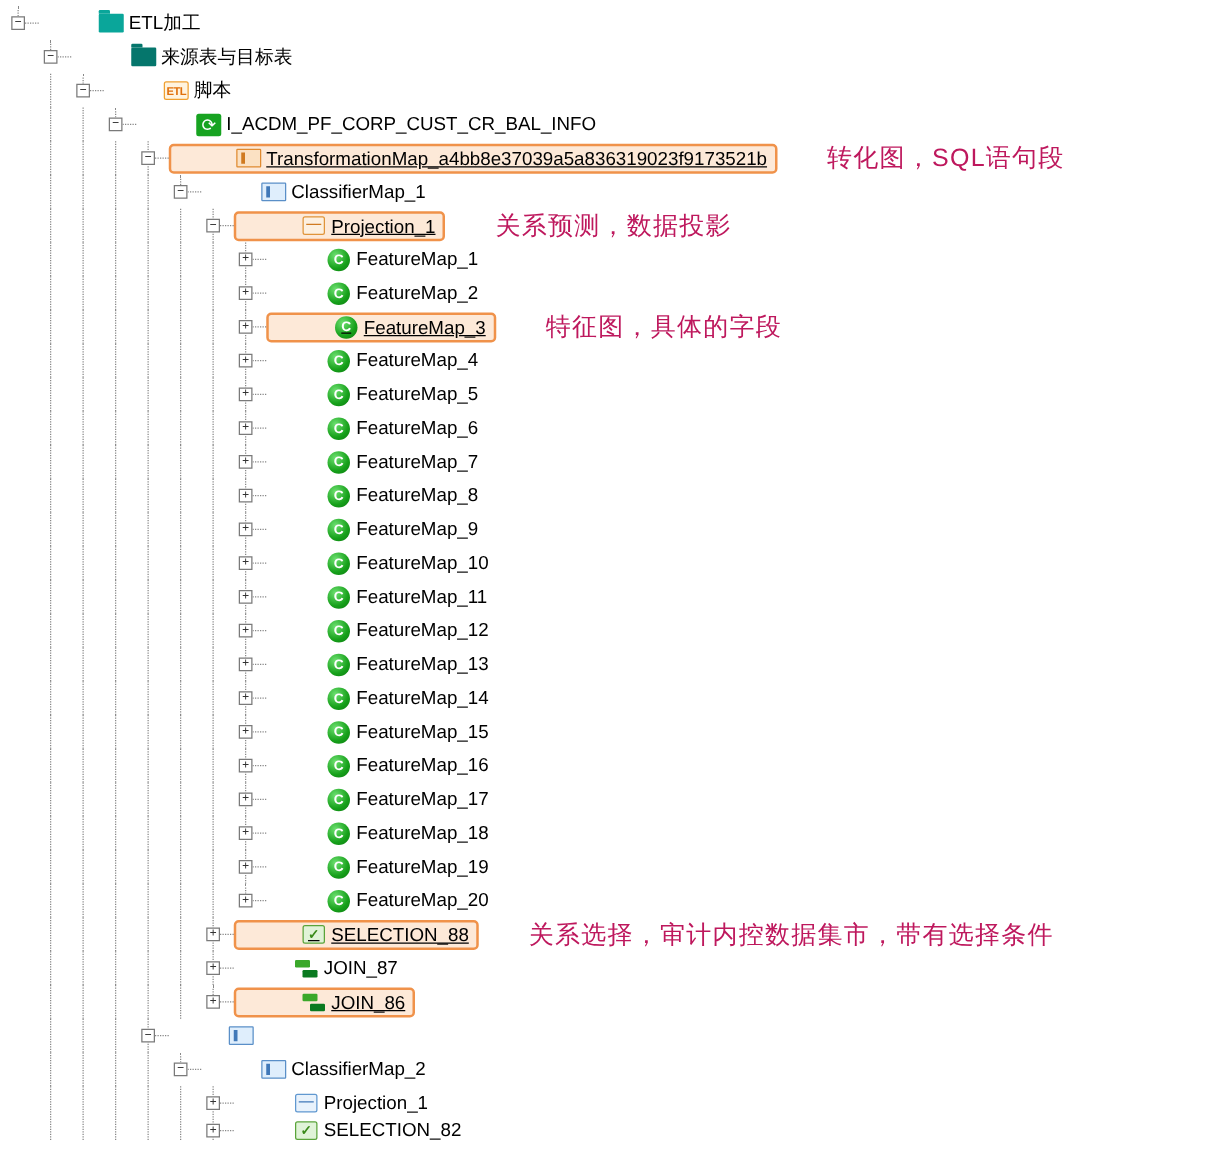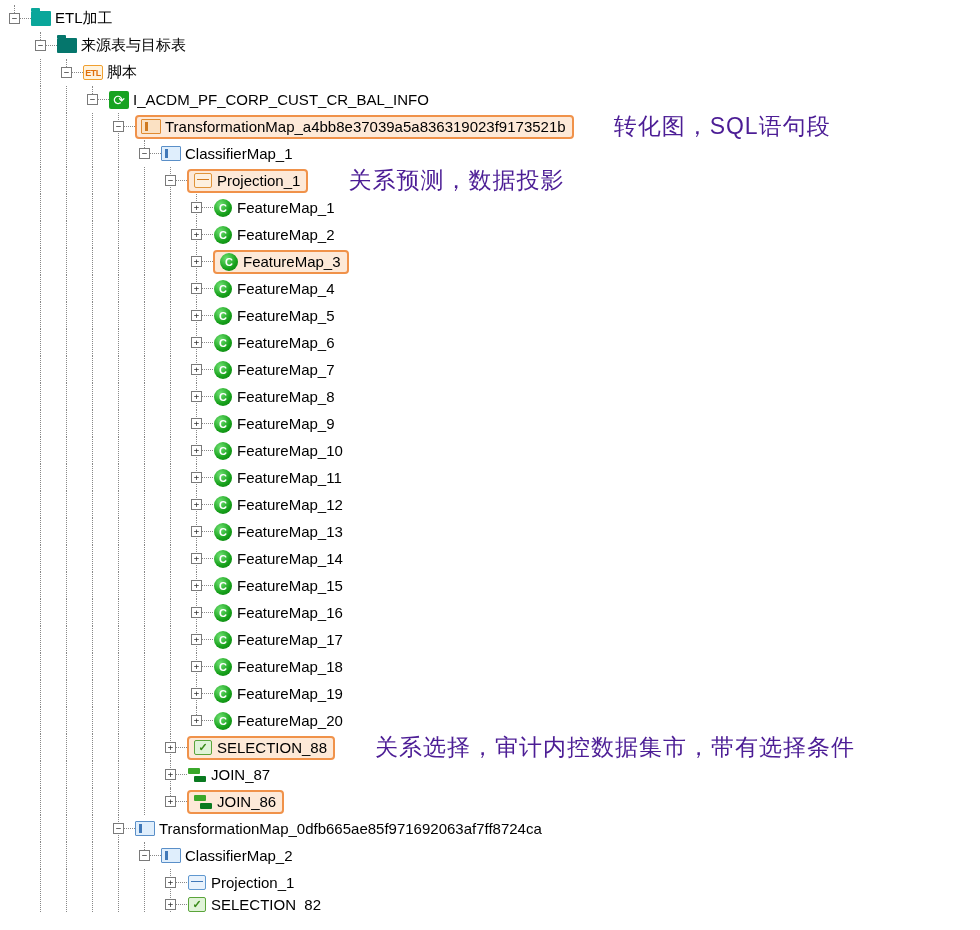--- a/index.html
+++ b/index.html
@@ -84,20 +84,21 @@
     z-index: 2;
   }
   .icon {
     width: 20px;
     height: 18px;
     display: inline-flex;
     align-items: center;
     justify-content: center;
     margin-right: 2px;
     flex-shrink: 0;
+    margin-left: 48px;
   }
   .folder-tl { width:20px; height:15px; background:#0aa69a; border-radius:1px; position:relative; }
   .folder-tl::before{content:"";position:absolute;top:-3px;left:0;width:9px;height:3px;background:#0aa69a;border-radius:1px 1px 0 0;}
   .folder-dk { width:20px; height:15px; background:#05766c; border-radius:1px; position:relative; }
   .folder-dk::before{content:"";position:absolute;top:-3px;left:0;width:9px;height:3px;background:#05766c;border-radius:1px 1px 0 0;}
   .etl-badge{width:20px;height:15px;background:#fff3de;border:1px solid #f0a030;border-radius:2px;font-size:9px;font-weight:bold;color:#e0700c;display:flex;align-items:center;justify-content:center;letter-spacing:-0.5px;}
   .refresh{width:20px;height:18px;background:#17a321;border-radius:2px;color:#fff;font-size:14px;display:flex;align-items:center;justify-content:center;}
   .map-orange{width:20px;height:15px;background:#fbe1c3;border:1px solid #e08a30;border-radius:1px;position:relative;}
   .map-orange::after{content:"";position:absolute;left:3px;top:2px;width:3px;height:9px;background:#d07a20;}
   .map-blue{width:20px;height:15px;background:#dfeefc;border:1px solid #5a8fc8;border-radius:1px;position:relative;}
@@ -111,25 +112,26 @@
   .join-g{width:20px;height:16px;position:relative;}
   .join-g::before{content:"";position:absolute;left:1px;top:1px;width:12px;height:6px;background:#3aa82a;border-radius:1px;}
   .join-g::after{content:"";position:absolute;right:1px;bottom:1px;width:12px;height:6px;background:#0a7a20;border-radius:1px;}
   .label { padding: 0 2px; }
   .hl {
     border: 2px solid #f0924a;
     background: #fde9d8;
     border-radius: 4px;
     padding: 1px 4px;
     display: inline-flex;
-    align-items: flex-start;
+    align-items: flex-end;
+    text-decoration: underline;
   }
   .annot {
-    color: #4c1d95;
-    font-size: 23px;
+    color: #be185d;
+    font-size: 20px;
     margin-left: 40px;
     letter-spacing: 1px;
   }
   
 </style>
 </head>
 <body>
 
 <div class="tree">
 
@@ -274,20 +276,21 @@
       <span class="indent vline"></span>
     <span class="indent tee">
         <span class="toggle">+</span>
       </span>
     <span class="hl">
       <span class="icon">
           <span class="feat">C</span>
         </span>
       <span class="label">FeatureMap_3</span>
     </span>
+    <span class="annot">特征图，具体的字段</span>
   </div>
 
   <div class="row">
     <span class="indent"></span>
       <span class="indent vline"></span>
       <span class="indent vline"></span>
       <span class="indent vline"></span>
       <span class="indent vline"></span>
       <span class="indent vline"></span>
       <span class="indent vline"></span>
@@ -614,21 +617,20 @@
     <span class="indent"></span>
       <span class="indent vline"></span>
       <span class="indent vline"></span>
       <span class="indent vline"></span>
     <span class="indent tee">
         <span class="toggle">−</span>
       </span>
     <span class="icon">
         <span class="map-blue"></span>
       </span>
-    <span class="label">TransformationMap_0dfb665ae85f971692063af7ff8724ca</span>
   </div>
 
   <div class="row">
     <span class="indent"></span>
       <span class="indent vline"></span>
       <span class="indent vline"></span>
       <span class="indent vline"></span>
       <span class="indent vline"></span>
     <span class="indent ell">
         <span class="toggle">−</span>

